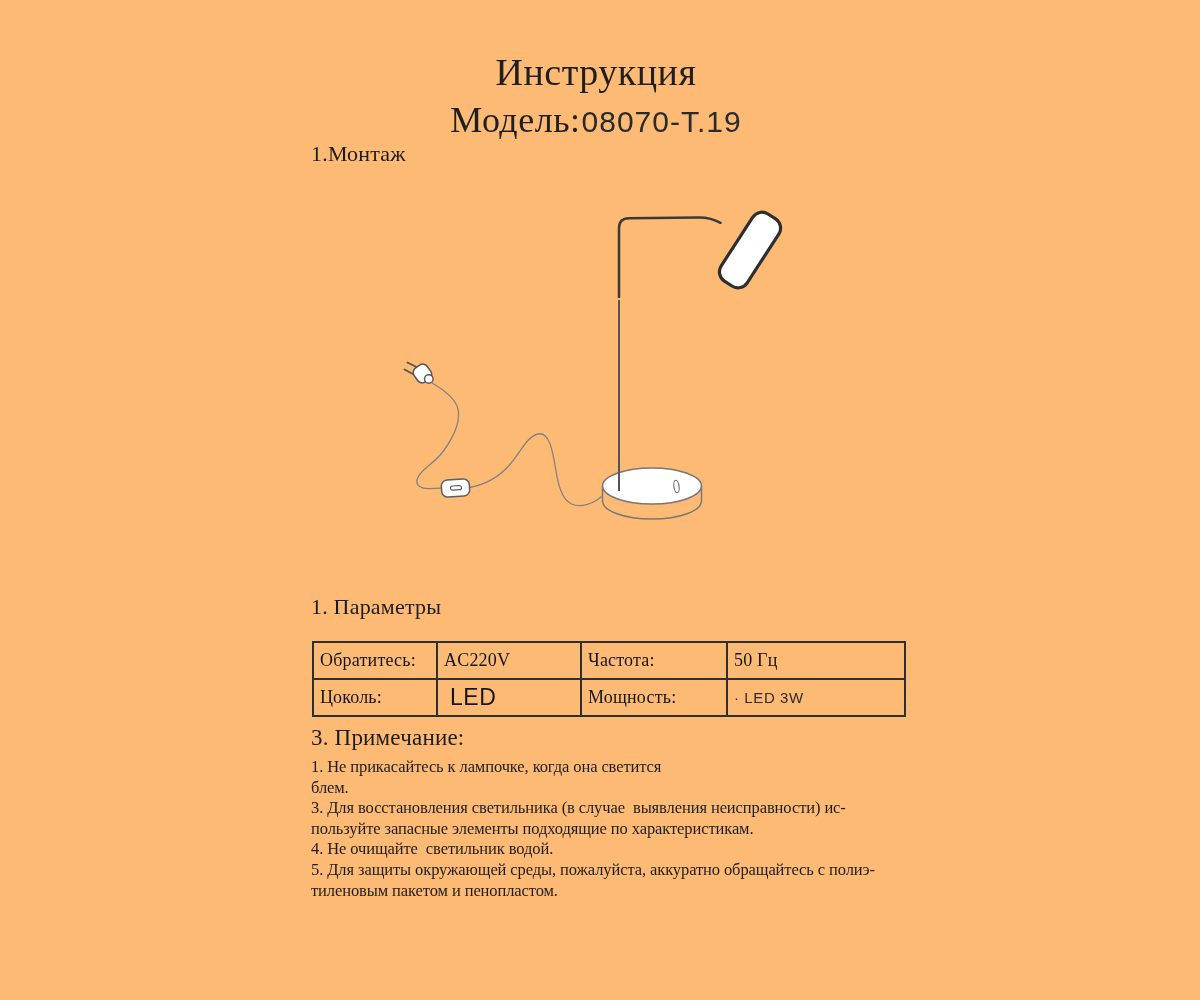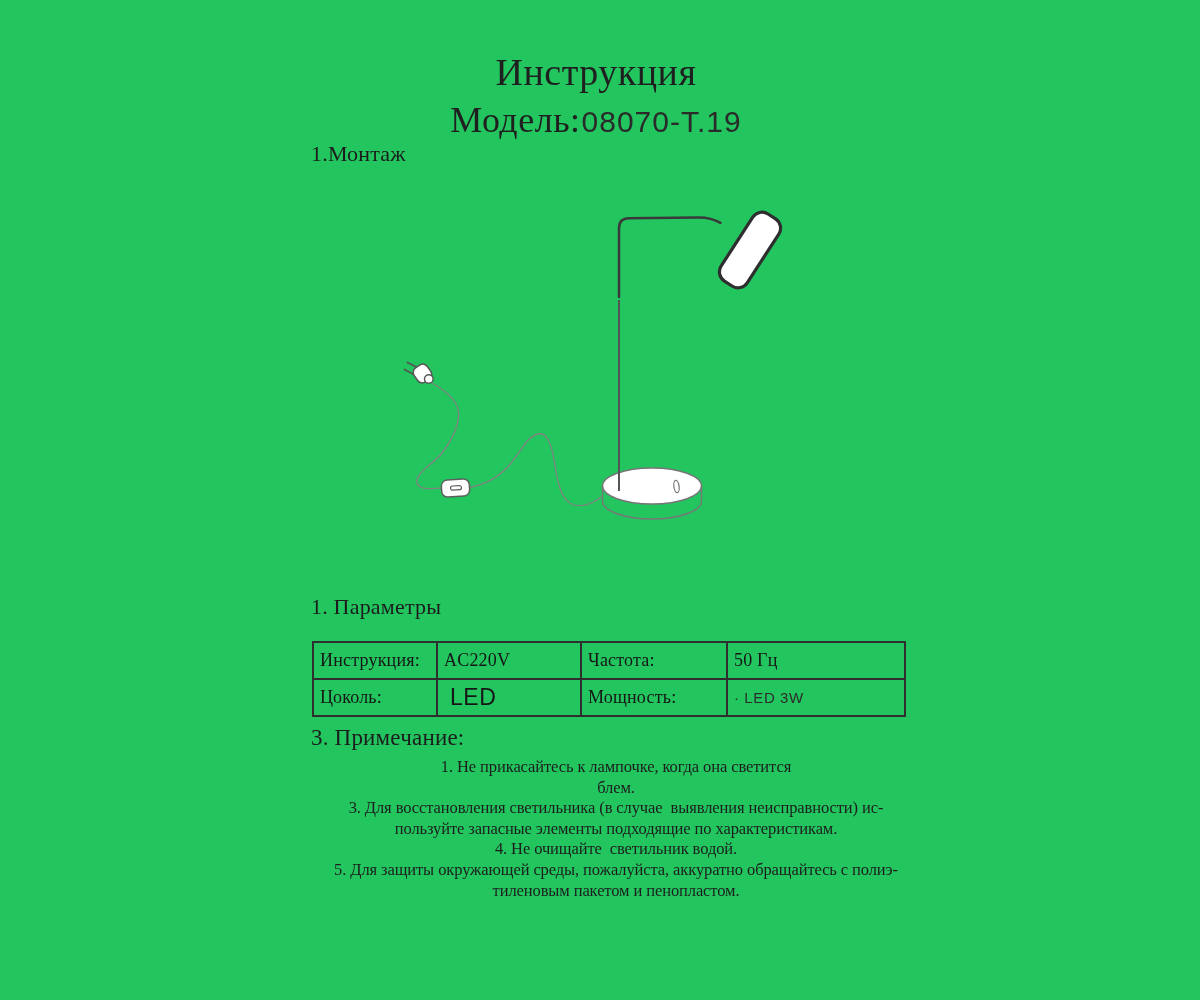--- a/index.html
+++ b/index.html
@@ -1,19 +1,19 @@
 <!DOCTYPE html>
 <html><head>
 <meta charset="utf-8">
 <style>
   html,body{margin:0;padding:0;background:#e9e9e9;}
   .page{
     position:relative;
     width:1200px;height:1000px;
-    background:#22c55e;
+    background:#fdba74;
     overflow:hidden;
     font-family:"Liberation Serif", serif;
     color:#1f1f1f;
   }
   .title-block{
     position:absolute;left:0;top:50px;width:1200px;
     text-align:center;transform:translateX(-4px);
   }
   .doc-title{
     font-size:38px;line-height:44px;font-weight:400;
@@ -46,21 +46,21 @@
     font-size:18px;color:#161616;letter-spacing:0.2px;
     white-space:pre;overflow:hidden;
   }
   .w0{width:112px;} .w1{width:126px;} .w2{width:134px;} .w3{width:166px;}
   td.sans-big{font-family:"Liberation Sans", sans-serif;font-size:23px;padding-left:12px;letter-spacing:0.5px;}
   td.sans-small{font-family:"Liberation Sans", sans-serif;font-size:15px;letter-spacing:0.6px;color:#2c2c2c;border-radius:12px;}
   .notes{
     position:absolute;left:311px;top:757px;width:610px;
     font-size:16.5px;line-height:20.6px;letter-spacing:-0.1px;color:#1d1d1d;
   }
-  .note-line{white-space:pre;text-align:center;}
+  .note-line{white-space:pre;}
 </style>
 </head>
 <body>
 
 <div class="page">
 
   <div class="title-block">
     <div class="doc-title">Инструкция</div>
     <div class="model-line"><span>Модель:</span><span class="model-value">08070-T.19</span></div>
   </div>
@@ -97,21 +97,21 @@
     <path d="M 619 297 L 619 228 Q 619 218.5 629 218.3 L 698 217.4 Q 711 217.2 720.5 222.8" fill="none" stroke="#3a3a3a" stroke-width="2.5" stroke-linecap="round"></path>
 
     <rect x="-15.5" y="-40" width="31" height="80" rx="11" transform="translate(750 250) rotate(33)" fill="#ffffff" stroke="#2e2e2e" stroke-width="3.2"></rect>
   </svg>
 
   <div class="sec-heading" id="heading-params">1. Параметры</div>
 
   <table class="params-table">
     <tbody>
       <tr>
-        <td class="w0">Инструкция:</td>
+        <td class="w0">Обратитесь:</td>
         <td class="w1">AC220V</td>
         <td class="w2">Частота:</td>
         <td class="w3">50 Гц</td>
       </tr>
       <tr>
         <td class="w0">Цоколь:</td>
         <td class="w1 sans-big">LED</td>
         <td class="w2">Мощность:</td>
         <td class="w3 sans-small">· LED 3W</td>
       </tr>

